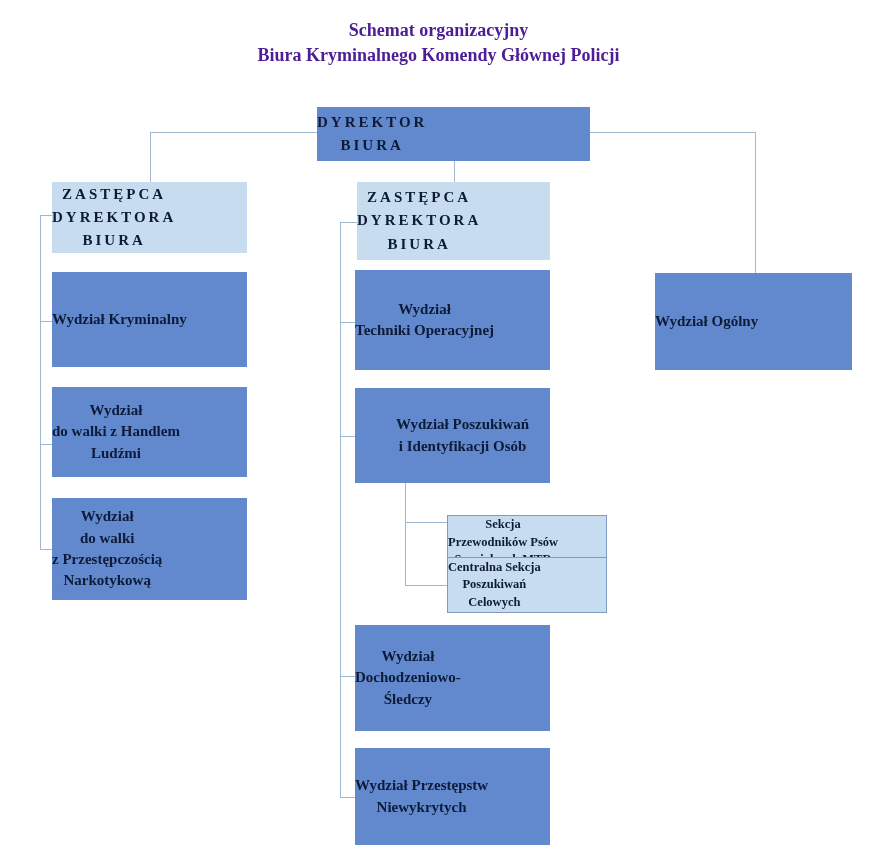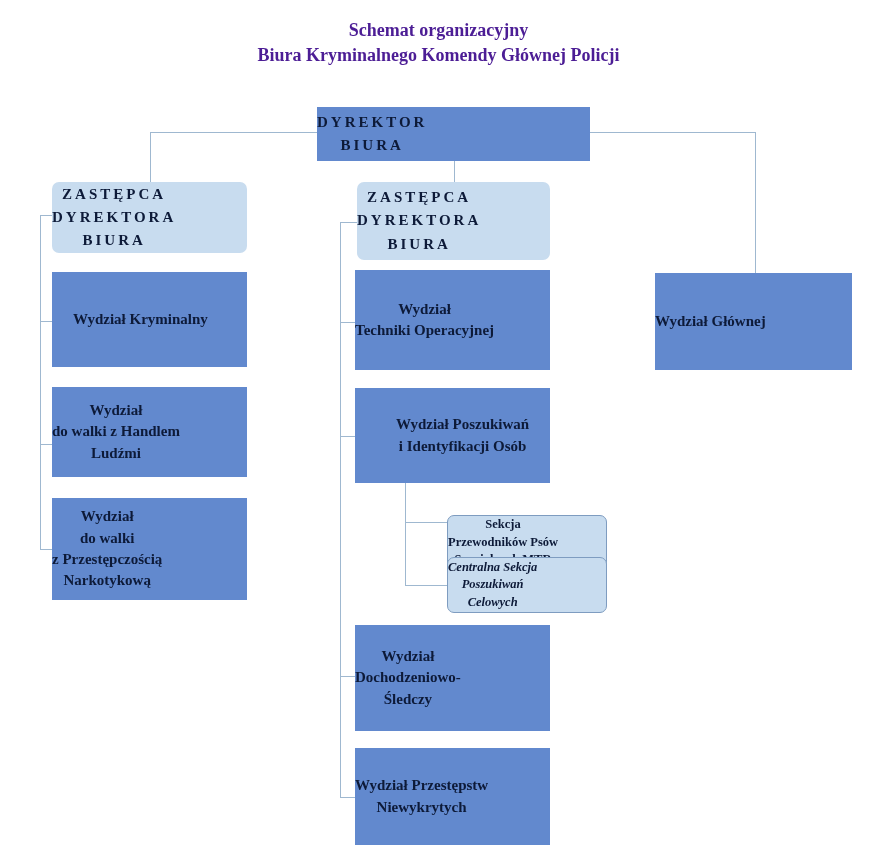--- a/index.html
+++ b/index.html
@@ -27,48 +27,48 @@
     display: flex;
     align-items: center;
     justify-content: flex-start;
     text-align: center;
     font-weight: bold;
     color: var(--text, #0d1a38);
     box-sizing: border-box;
   }
   .node .label { white-space: pre-line; }
   .primary   { background: var(--box-primary, #6289ce); }
-  .secondary { background: var(--box-secondary, #c8dcef); border-radius: 7px; }
+  .secondary { background: var(--box-secondary, #c8dcef); }
   .caps {
     font-size: 15px;
     letter-spacing: 3px;
     line-height: 1.55;
   }
   .dept { font-size: 15px; line-height: 1.42; }
   .small {
     font-size: 12.5px;
     line-height: 1.4;
     border: 1px solid var(--sekcja-border, #7e9cc0);
   }
   .ln {
     position: absolute;
     background: var(--connector, #9fb8d0);
   }
 
   
   .n-dyrektor        { left:317px; top:107px; width:273px; height:54px; }
   .n-zastepca-left   { left:52px;  top:182px; width:195px; height:71px; }
   .n-zastepca-middle { left:357px; top:182px; width:193px; height:78px; }
-  .n-kryminalny      { left:52px;  top:272px; width:195px; height:95px;padding-left:21px; }
+  .n-kryminalny      { left:52px;  top:272px; width:195px; height:95px; }
   .n-handel          { left:52px;  top:387px; width:195px; height:90px; }
   .n-narkotyki       { left:52px;  top:498px; width:195px; height:102px; }
   .n-techniki        { left:355px; top:270px; width:195px; height:100px; }
   .n-poszukiwan      { left:355px; top:388px; width:195px; height:95px;padding-left:41px; }
   .n-sekcja-psow     { left:447px; top:495px; width:160px; height:55px;margin-top:20px; }
-  .n-sekcja-celowych { left:447px; top:557px; width:160px; height:56px;font-style:italic; }
+  .n-sekcja-celowych { left:447px; top:557px; width:160px; height:56px; }
   .n-dochodzeniowo   { left:355px; top:625px; width:195px; height:106px; }
   .n-przestepstw     { left:355px; top:748px; width:195px; height:97px; }
   .n-ogolny          { left:655px; top:273px; width:197px; height:97px; }
 </style>
 </head>
 <body>
 
 <div id="canvas">
 
   <div class="title">
@@ -160,16 +160,16 @@
 Dochodzeniowo-
 Śledczy</span>
   </div>
 
   <div class="node primary dept n-przestepstw">
     <span class="label">Wydział Przestępstw
 Niewykrytych</span>
   </div>
 
   <div class="node primary dept n-ogolny">
-    <span class="label">Wydział Głównej</span>
+    <span class="label">Wydział Ogólny</span>
   </div>
 
 </div>
 
 </body></html>

